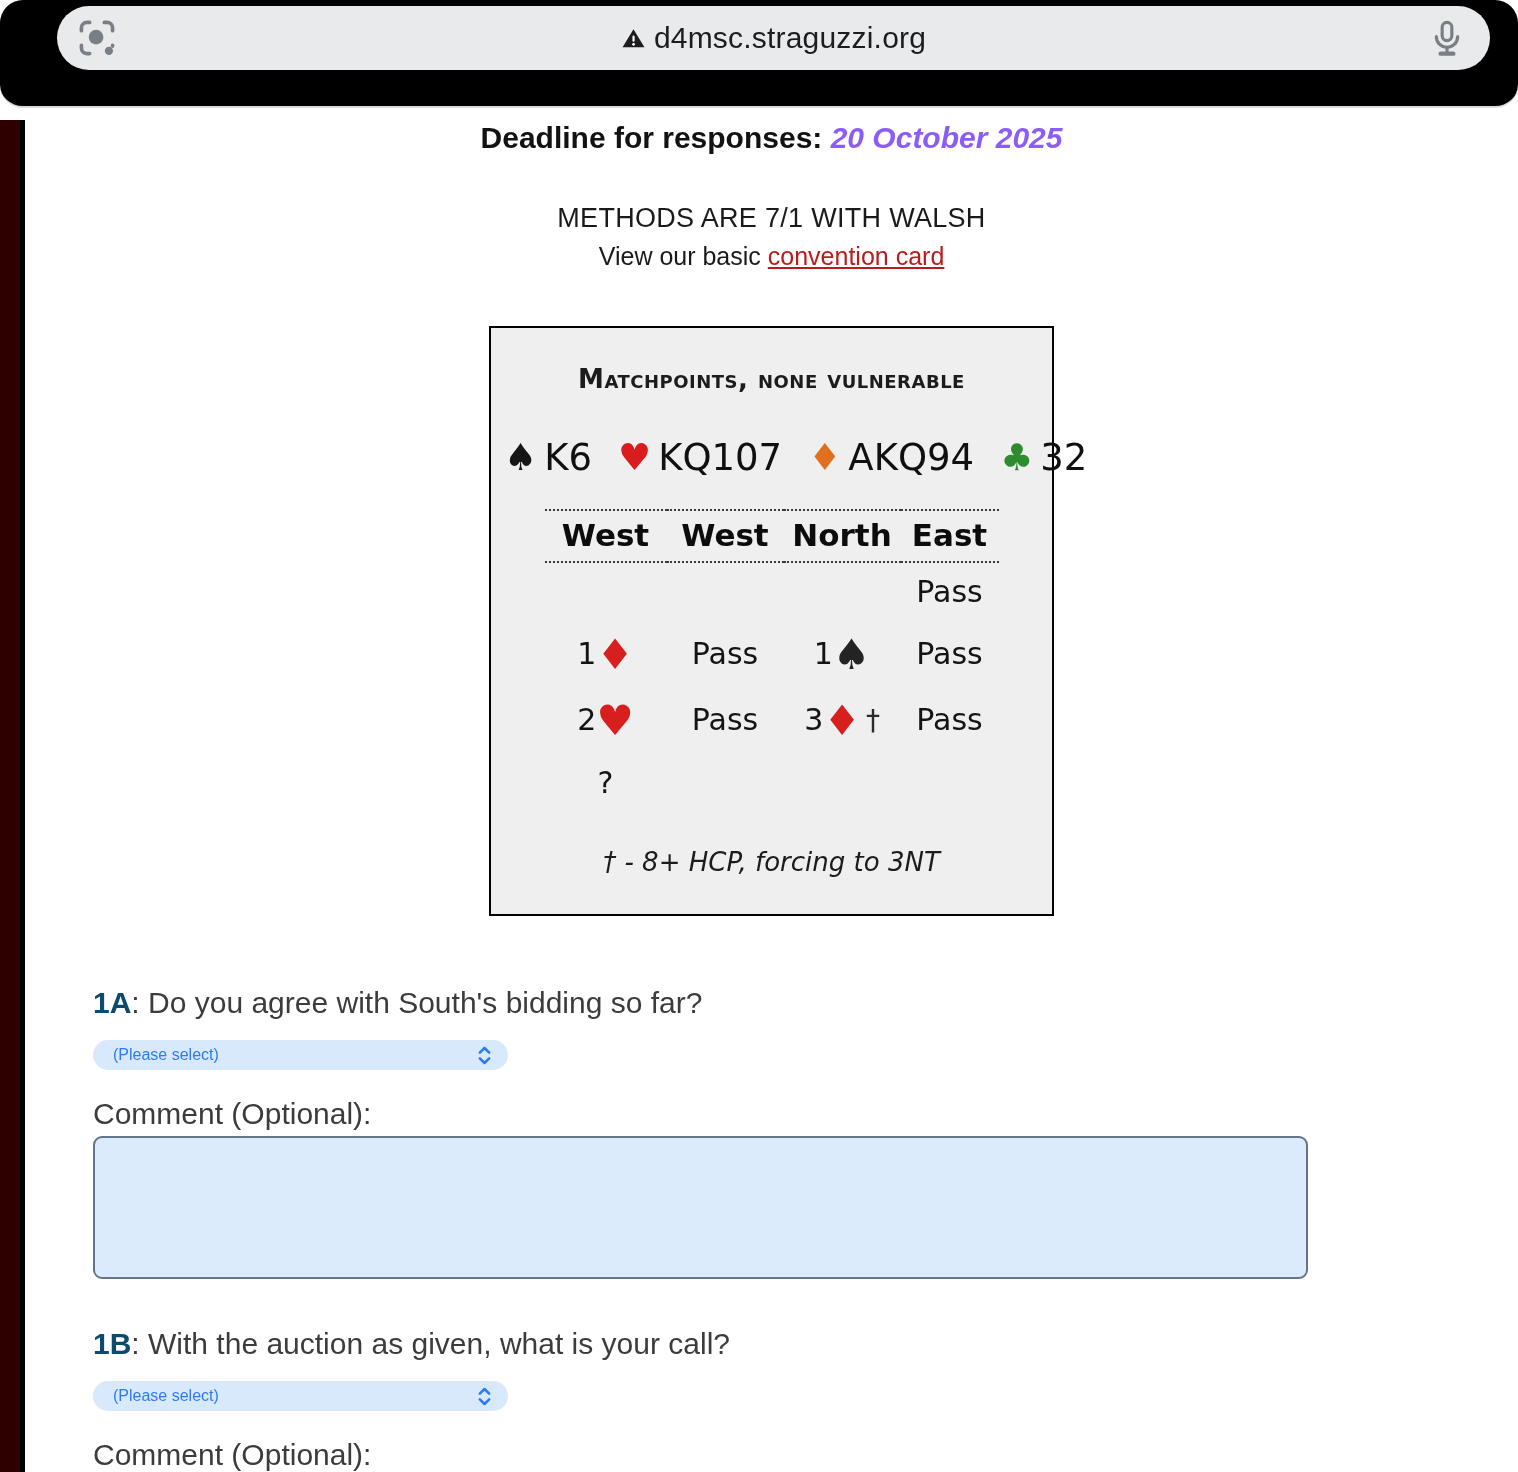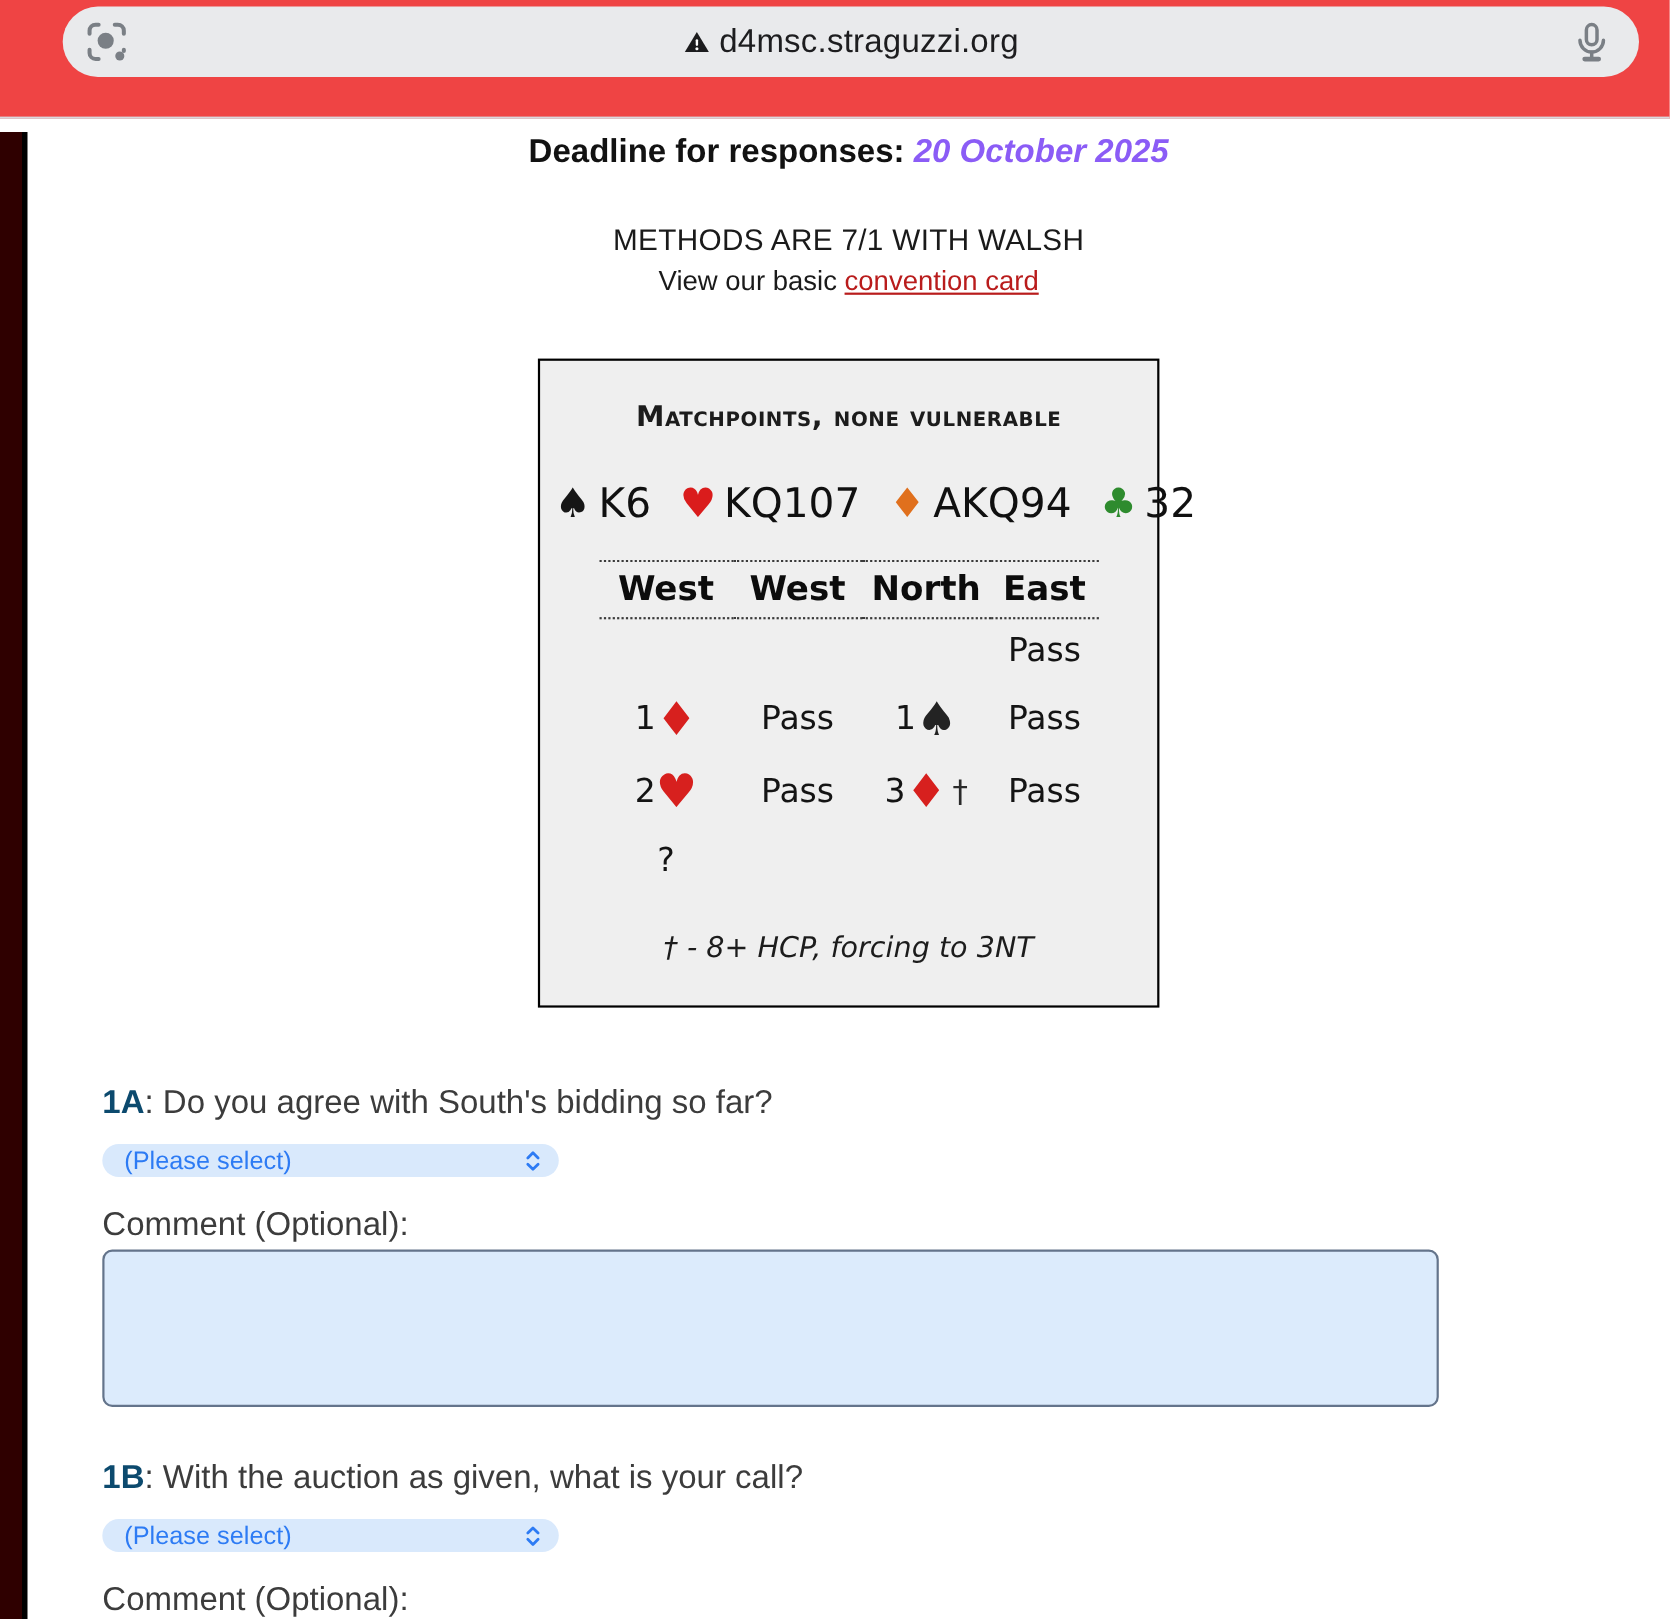--- a/index.html
+++ b/index.html
@@ -1,20 +1,20 @@
 <!DOCTYPE html>
 <html><head>
 <meta charset="utf-8">
 <style>
   * { margin:0; padding:0; box-sizing:border-box; }
   html,body { width:1518px; height:1472px; overflow:hidden; background:#fff;
               font-family:"Liberation Sans", sans-serif; }
 
   
-  .chrome { position:relative; height:108px; background:#ef4444; border-bottom:2px solid #d9d9de; }
+  .chrome { position:relative; height:108px; background:#000000; border-bottom:2px solid #d9d9de;border-radius:23px; }
   .omnibox { position:absolute; left:57px; right:28px; top:6px; height:64px;
              background:#e9eaec; border-radius:32px;
              display:flex; align-items:center; justify-content:center; }
   .lens-btn { position:absolute; left:18px; top:10px; width:44px; height:44px;
               display:flex; align-items:center; justify-content:center; }
   .mic-btn  { position:absolute; right:22px; top:11px; width:42px; height:42px;
               display:flex; align-items:center; justify-content:center; }
   .url-wrap { display:flex; align-items:center; gap:8px; }
   .url-text { font-size:30px; color:#1d1d1f; letter-spacing:.2px; }
 
@@ -64,21 +64,21 @@
               line-height:32px; color:#1c1c1c; }
 
   
   .question { margin:70px 0 0 68px; font-size:30px; line-height:34px; color:#3c3c3c; }
   .question .qid { font-weight:bold; color:#0c4a6e; }
   .q2 { margin-top:48px; }
 
   .selectbox { margin:20px 0 0 68px; width:415px; height:30px; border-radius:15px;
                background:#d9e9fc; display:flex; align-items:center;
                justify-content:space-between; padding:0 16px 0 20px; cursor:pointer; }
-  .select-text { color:#2d7bf4; font-size:23px; }
+  .select-text { color:#2d7bf4; font-size:16px; }
 
   .comment-label { margin:27px 0 0 68px; font-size:30px; line-height:34px; color:#3c3c3c; }
   .comment-area { display:block; margin:5px 0 0 68px; width:1215px; height:143px;
                   background:#dcebfc; border:2px solid #64748b; border-radius:9px;
                   resize:none; outline:none; font-size:22px; padding:10px 14px;
                   font-family:"Liberation Sans", sans-serif; }
 </style>
 </head>
 <body>
 

